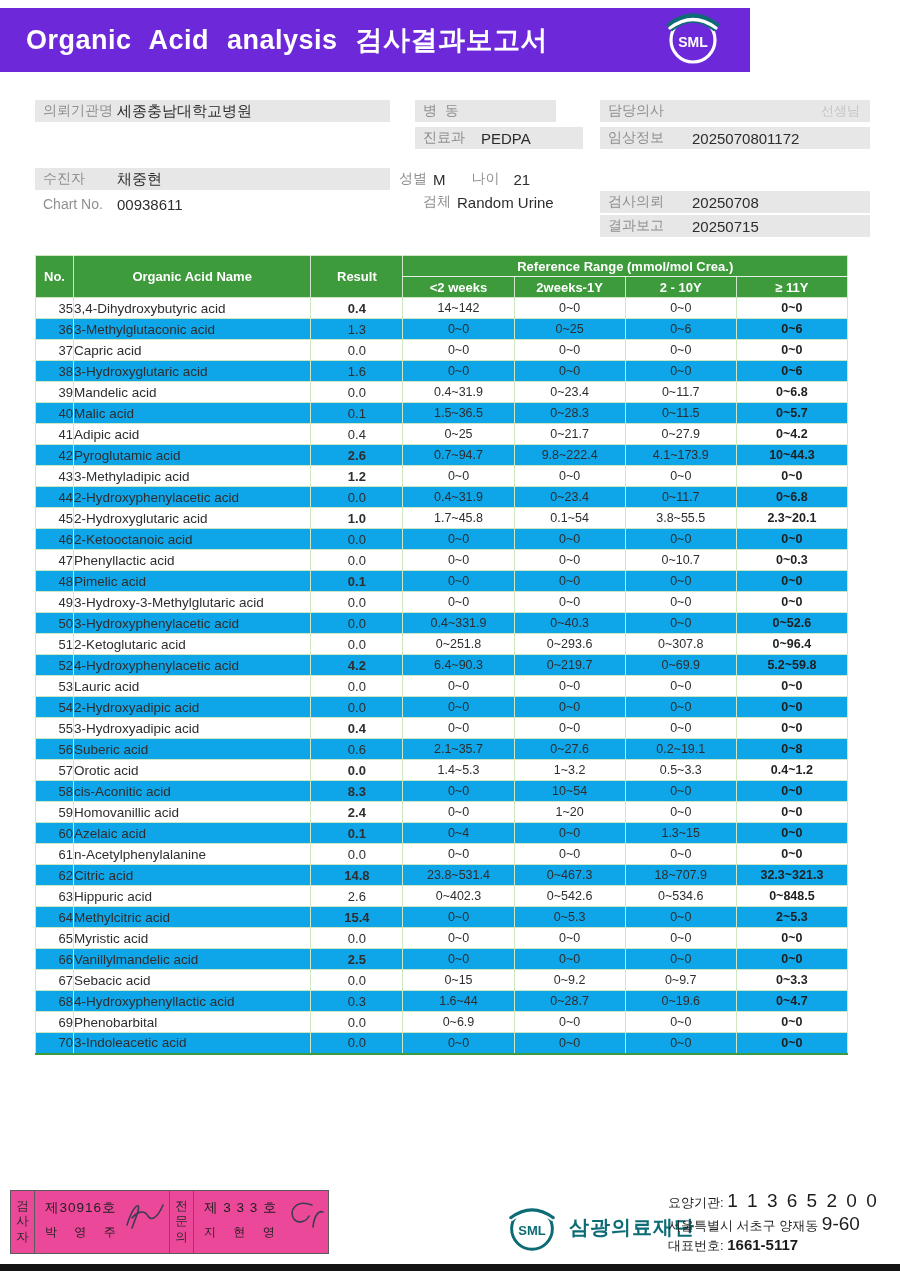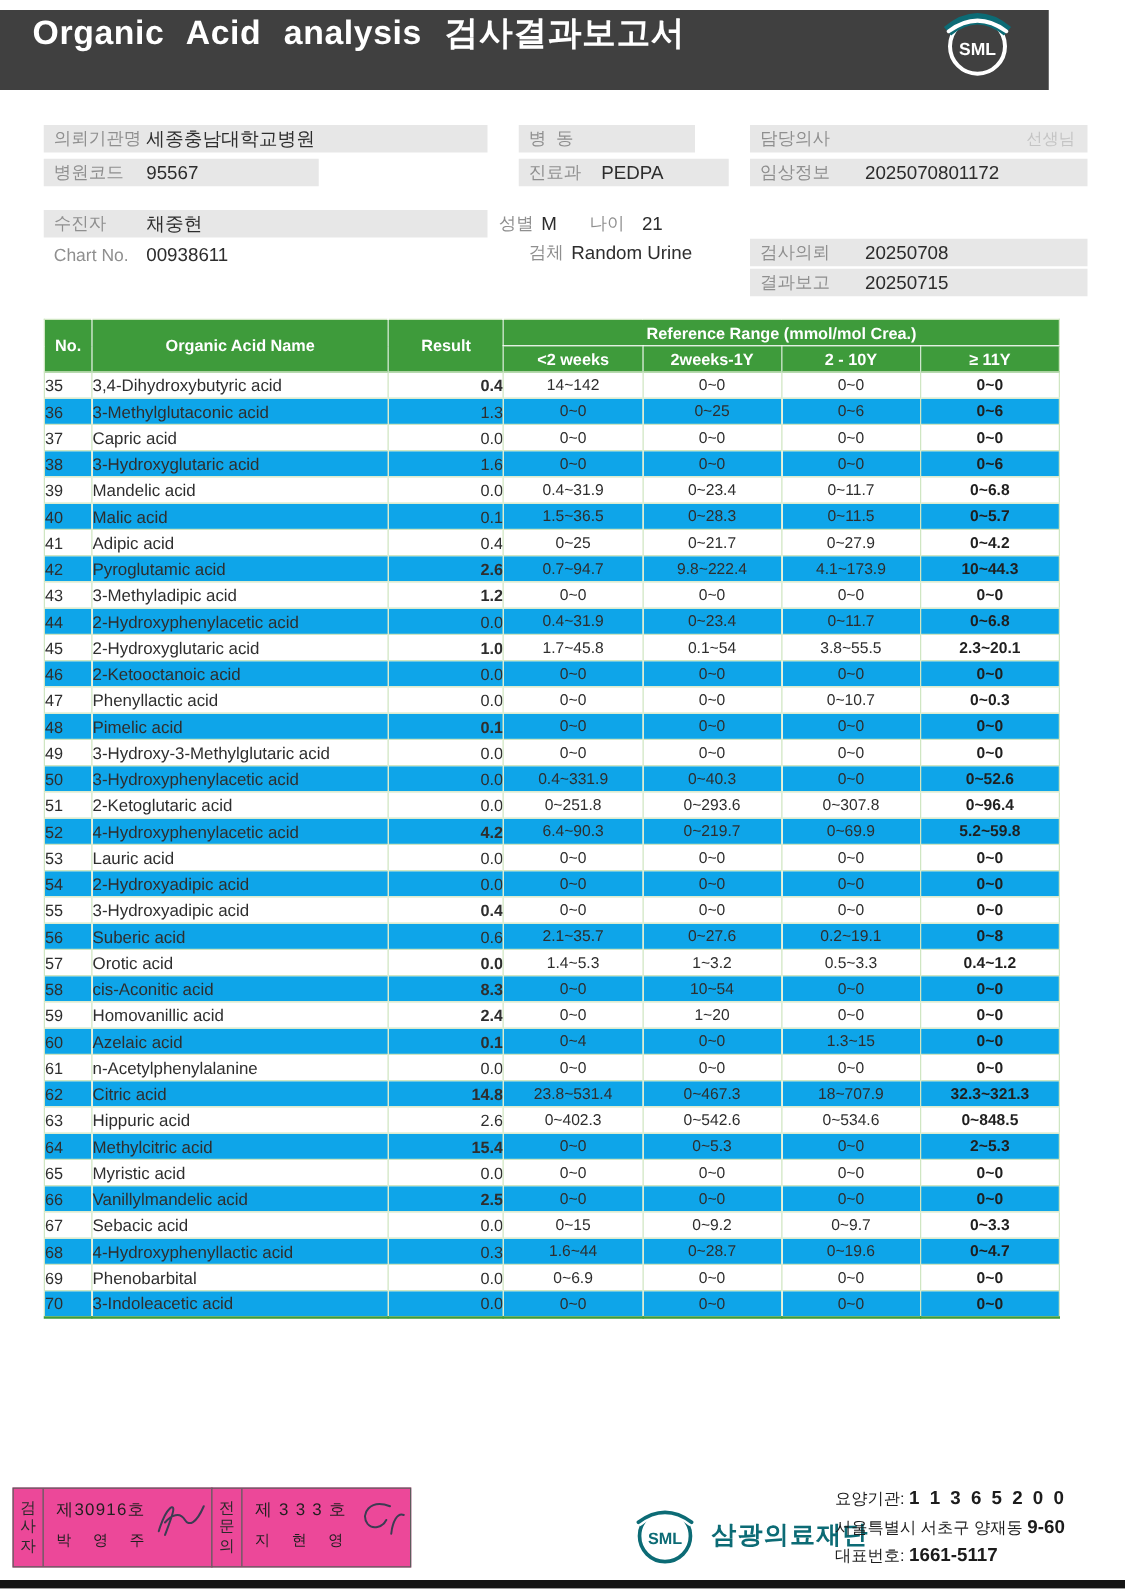--- a/index.html
+++ b/index.html
@@ -1,21 +1,21 @@
 <!DOCTYPE html>
 <html><head>
 <meta charset="utf-8">
 <style>
   *{box-sizing:border-box;margin:0;padding:0}
   html,body{background:#fff}
   body{font-family:"Liberation Sans","DejaVu Sans",sans-serif}
   .page{position:relative;width:900px;height:1271px;background:#fff;overflow:hidden}
 
   
-  .topbar{position:absolute;left:0;top:8px;width:839px;height:64px;background:#404040;color:#fff;display:flex;padding:0 26px}
+  .topbar{position:absolute;left:0;top:8px;width:750px;height:64px;background:#6d28d9;color:#fff;display:flex;align-items:center;padding:0 26px}
   .title{font-size:27px;font-weight:bold;letter-spacing:.5px;word-spacing:10px}
   .toplogo{margin-left:auto}
 
   
   .ibox,.irow{position:absolute;height:22px;display:flex;align-items:center;font-size:14px}
   .ibox{background:#e7e7e7}
   .lbl{color:#8f8f8f;white-space:pre;padding-left:8px;flex:none}
   .lbl.wa{width:82px}
   .lbl.wb{width:66px}
   .lbl.wc{width:92px}
@@ -27,23 +27,23 @@
   .report{position:absolute;left:35px;top:255px;width:813px;border-collapse:collapse;table-layout:fixed;font-size:13px;border:1px solid #cfe6c2;border-bottom:2px solid #3e9b3b}
   .report col.c-no{width:38px}
   .report col.c-name{width:237px}
   .report col.c-res{width:92px}
   .report col.c-ref{width:111px}
   .report thead th{background:#3e9b3b;color:#fff;height:21px;font-weight:bold;font-size:13px;text-align:center;padding:0}
   .report thead th.wsep{border-left:1px solid rgba(255,255,255,.75)}
   .report thead th.refgroup{border-bottom:1px solid rgba(255,255,255,.85);border-left:1px solid rgba(255,255,255,.75)}
   .report tbody td{height:21px;padding:0;border-top:1px solid #cfe6c2;border-left:1px solid #cfe6c2;color:#2e2e2e;overflow:hidden;white-space:nowrap}
   .report tbody tr.alt{background:#0ea5e9}
-  td.no{text-align:left;color:#3c3c3c}
+  td.no{text-align:right;color:#3c3c3c}
   td.name{text-align:left;padding-left:10px;font-size:13.5px}
-  td.result{text-align:right}
+  td.result{text-align:center}
   td.ref{text-align:center;color:#a9aba8;font-size:12.5px}
   td.ref:last-child{color:#1f1f1f;font-weight:bold}
   .c-red{color:#e0242a;font-weight:bold}
   .c-blue{color:#2331c9;font-weight:bold}
   .c-black{color:#2e2e2e}
 
   
   .stamps{position:absolute;left:10px;top:1190px;display:flex}
   .stamp{display:flex;border:1px solid #5c5c5c;height:64px;background:#ec4899}
   .stamp + .stamp{margin-left:-1px}
@@ -53,21 +53,21 @@
   .stamp-no{font-size:13.5px;color:#1f1f1f;letter-spacing:1px}
   .stamp-name{font-size:12px;color:#1f1f1f;letter-spacing:7px;margin-top:7px;white-space:pre}
   .sig{position:absolute;right:2px;top:8px}
 
   .flogo{position:absolute;left:503px;top:1202px;display:flex;align-items:center}
   .flogo .orgname{font-size:20px;font-weight:bold;color:#0c6b75;letter-spacing:1px;margin-left:8px}
 
   .contact{position:absolute;left:668px;top:1190px;color:#1c1c1c}
   .contact .line{height:23px;display:flex;align-items:baseline;white-space:pre}
   .small{font-size:13px}
-  .big{font-size:15px;font-weight:bold;letter-spacing:2px}
+  .big{font-size:19px;font-weight:normal;letter-spacing:2px}
   .med{font-size:15px;font-weight:bold}
 
   .bottombar{position:absolute;left:0;top:1264px;width:900px;height:7px;background:#141414}
 </style>
 </head>
 <body>
 
 <div class="page">
 
   <div class="topbar">
@@ -78,24 +78,20 @@
         <path d="M7 17 Q31 -3 55 17" fill="none" stroke="#0c6b75" stroke-width="9"></path>
         <path d="M8 17 Q31 0 54 17" fill="none" stroke="#ffffff" stroke-width="3.2" stroke-linecap="round"></path>
         <text x="31" y="36" text-anchor="middle" font-size="14" font-weight="bold" fill="#ffffff" font-family="Liberation Sans, sans-serif">SML</text>
       </svg>
     </div>
   </div>
 
   <div class="ibox" style="left:35px;top:100px;width:355px">
     <span class="lbl wa">의뢰기관명</span>
     <span class="val">세종충남대학교병원</span>
-  </div>
-  <div class="ibox" style="left:35px;top:127px;width:220px">
-    <span class="lbl wa">병원코드</span>
-    <span class="val">95567</span>
   </div>
 
   <div class="ibox" style="left:415px;top:100px;width:141px">
     <span class="lbl wb">병  동</span>
     <span class="val"></span>
   </div>
   <div class="ibox" style="left:415px;top:127px;width:168px">
     <span class="lbl wb">진료과</span>
     <span class="val">PEDPA</span>
   </div>

